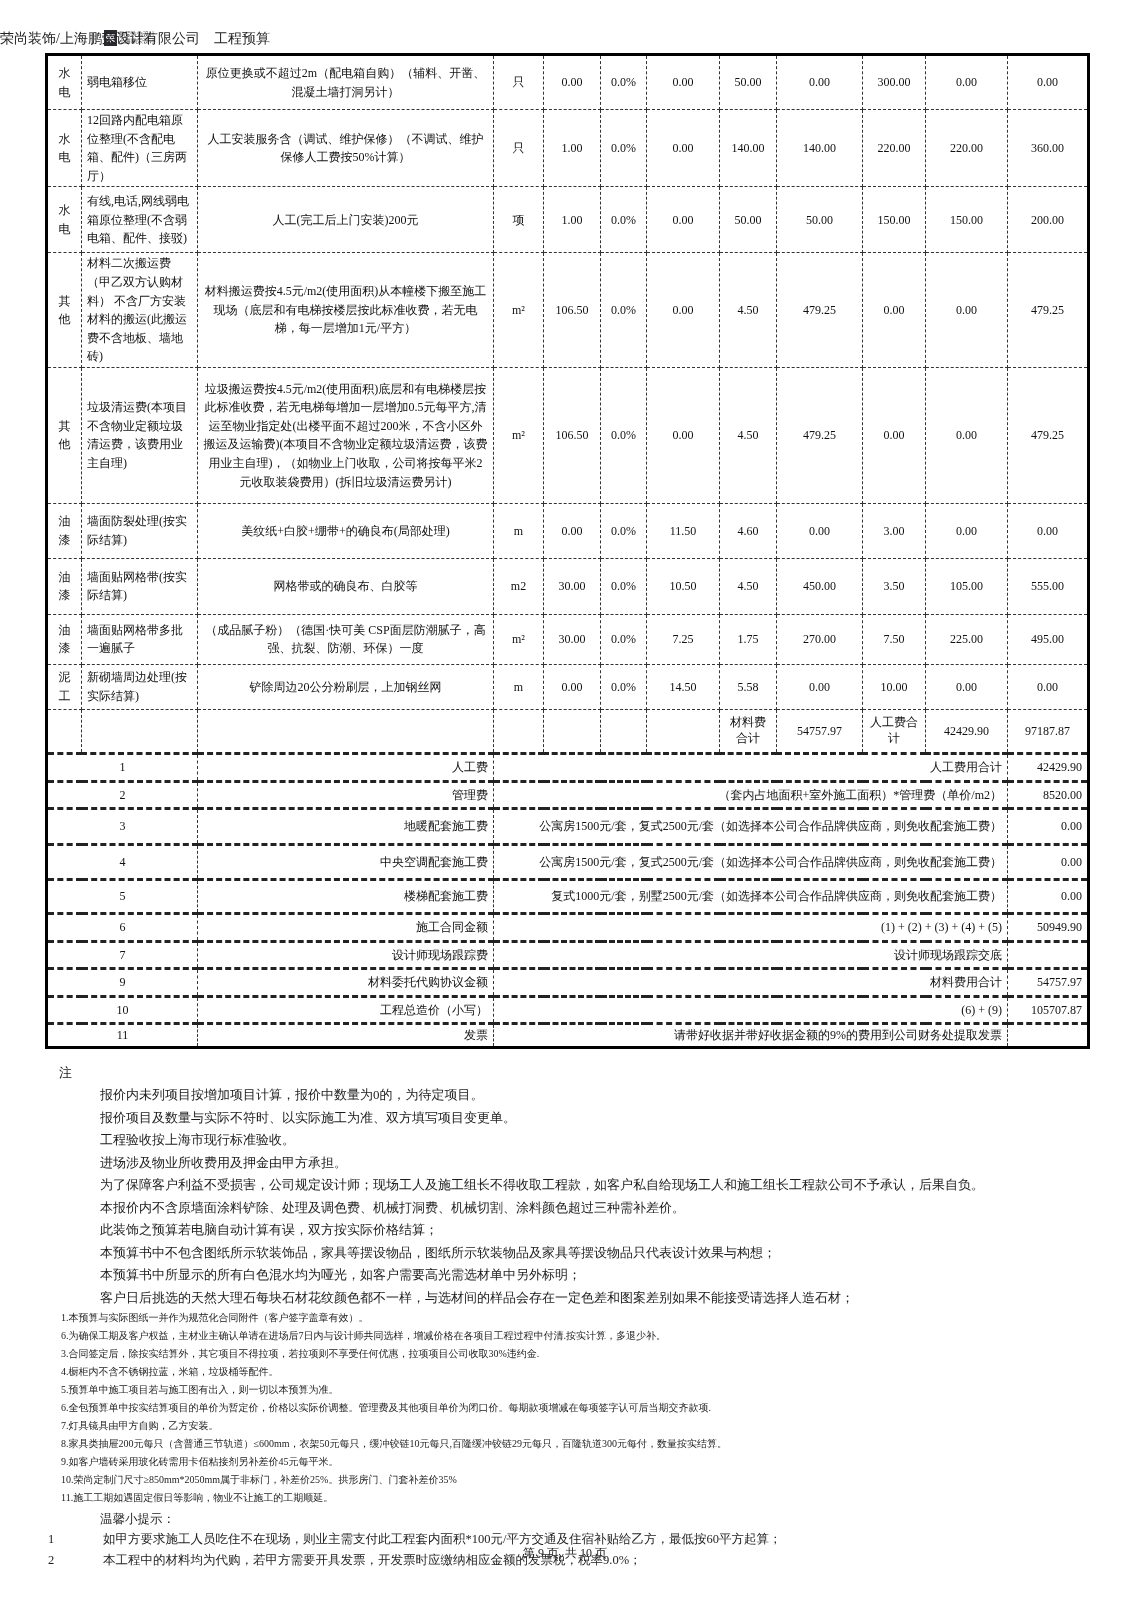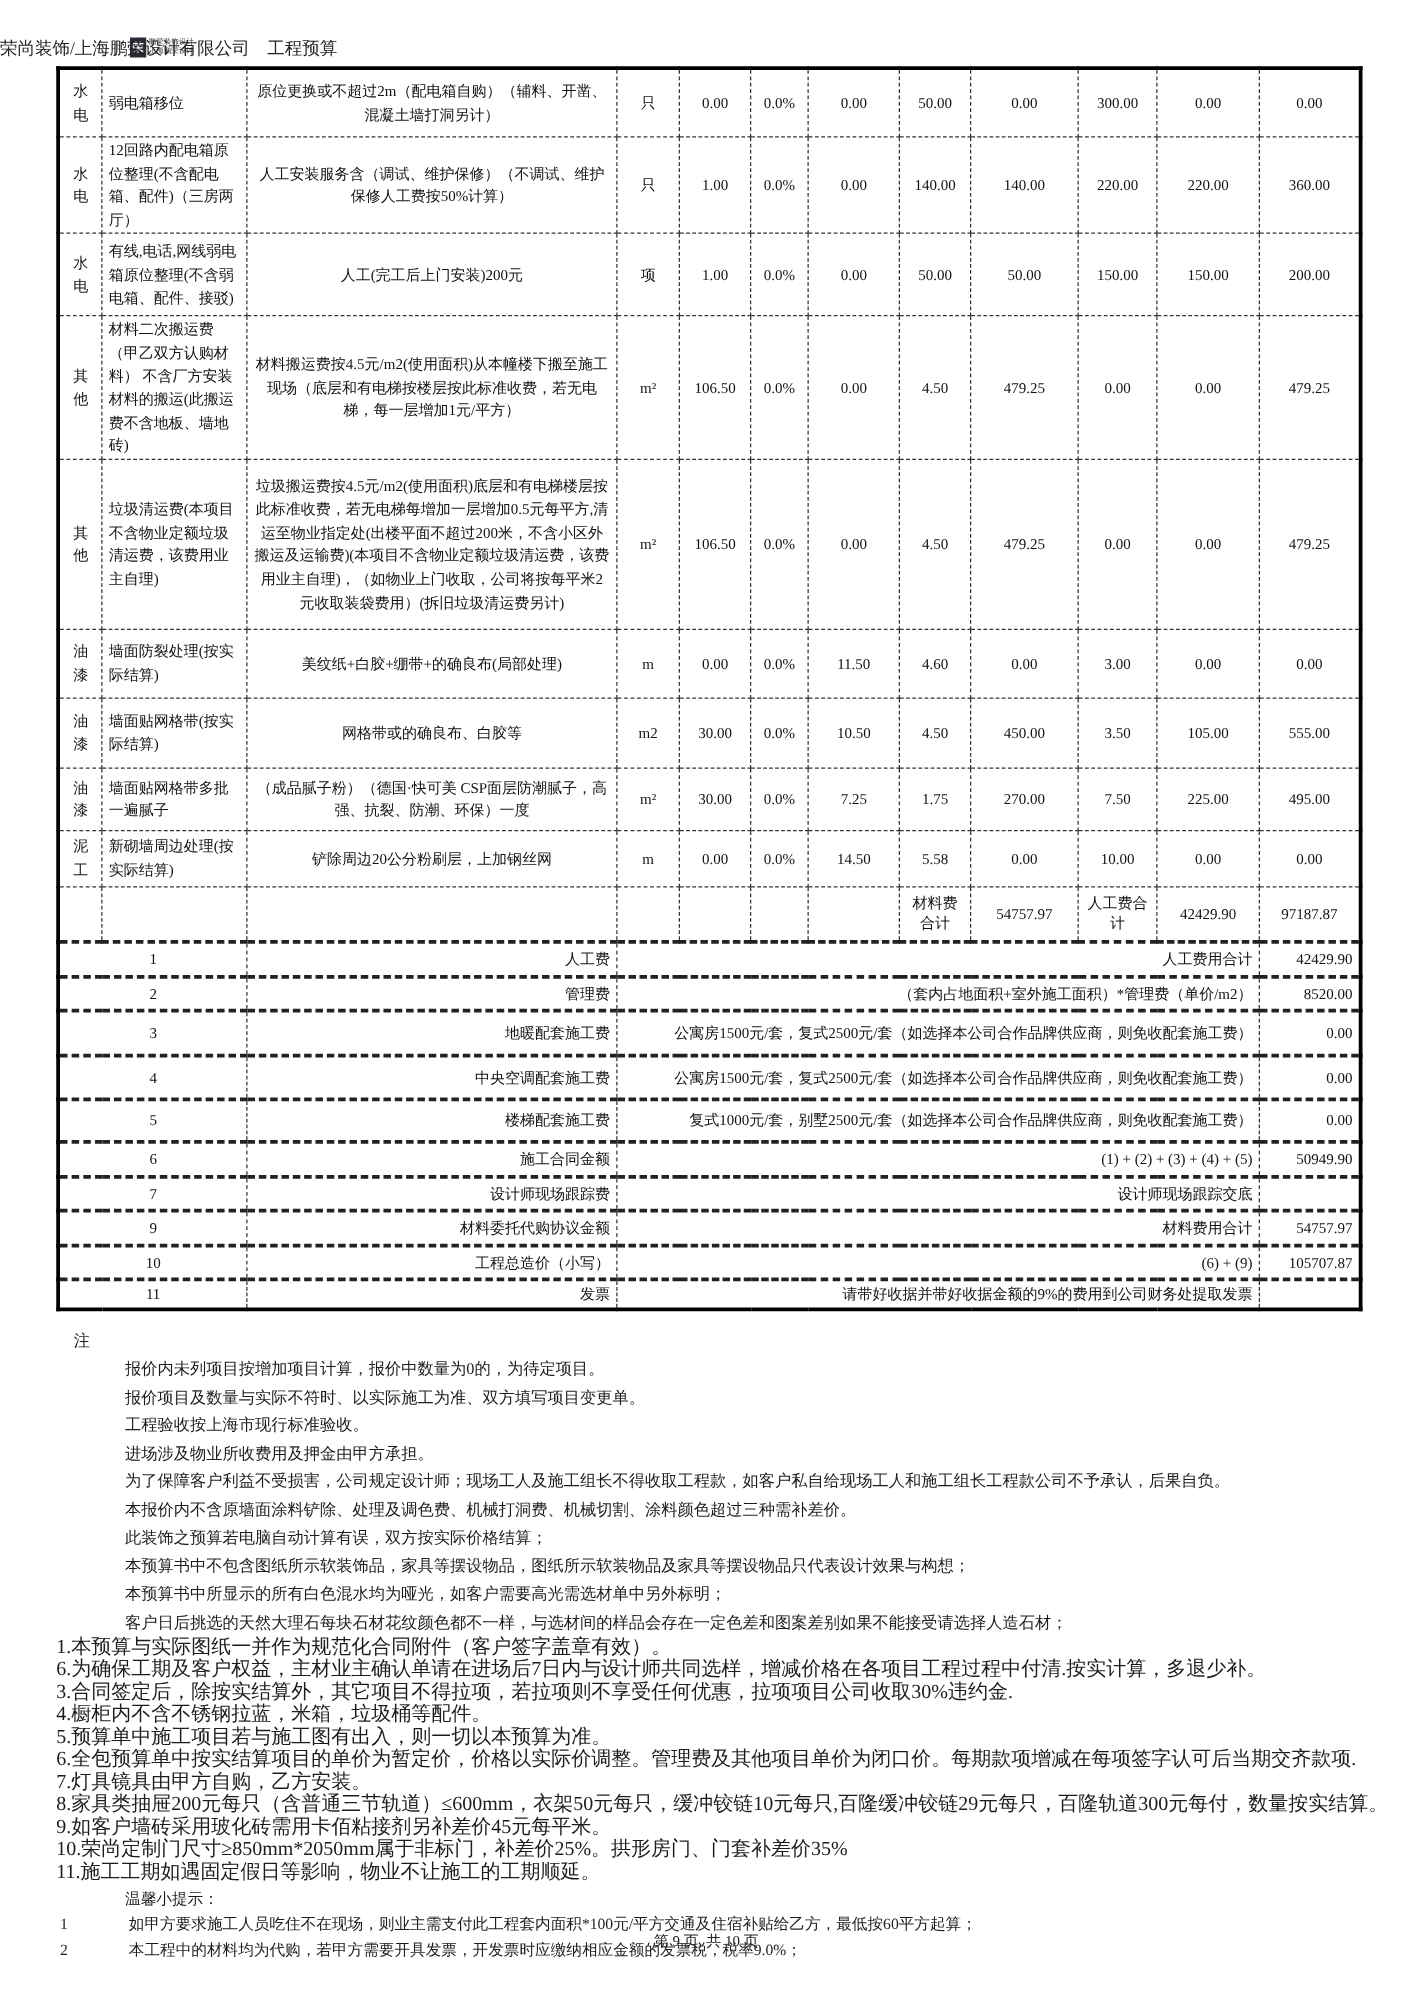--- a/index.html
+++ b/index.html
@@ -26,21 +26,21 @@
   tr.totals-row .tot-label{font-size:12px;line-height:1.3;}
   tbody.summary td{border-top:3px dashed #222;}
   td.sum-no{text-align:center;font-size:12.5px;}
   td.sum-name{text-align:right;font-size:12px;}
   td.sum-desc{text-align:right;font-size:12px;}
   td.sum-amt{text-align:right;padding-right:10px;font-size:12.5px;}
   
   .notes{position:absolute;left:45px;top:1062px;width:1048px;color:#1c1c1c;}
   .note-label{font-size:13px;margin-left:14px;line-height:22px;}
   .note-item{margin-left:55px;font-size:13px;line-height:22.5px;white-space:nowrap;}
-  .note-numbered{margin-left:0;font-size:16px;line-height:18px;white-space:nowrap;}
+  .note-numbered{margin-left:16px;font-size:10px;line-height:18px;white-space:nowrap;}
   .tips-label{margin-left:55px;font-size:12.5px;line-height:20px;margin-top:2px;}
   .tip-row{display:flex;font-size:12.5px;line-height:21px;}
   .tip-no{width:55px;padding-left:3px;}
   .tip-text{flex:1;white-space:nowrap;}
   
   .page-footer{position:absolute;top:1545px;left:0;width:100%;text-align:center;font-size:12px;color:#222;}
 </style>
 </head>
 <body>
 

